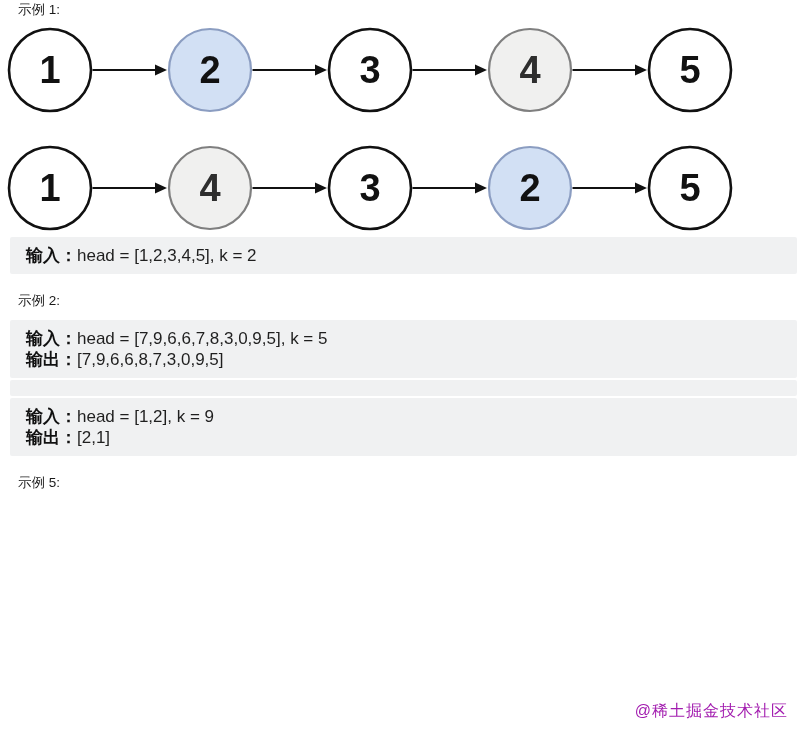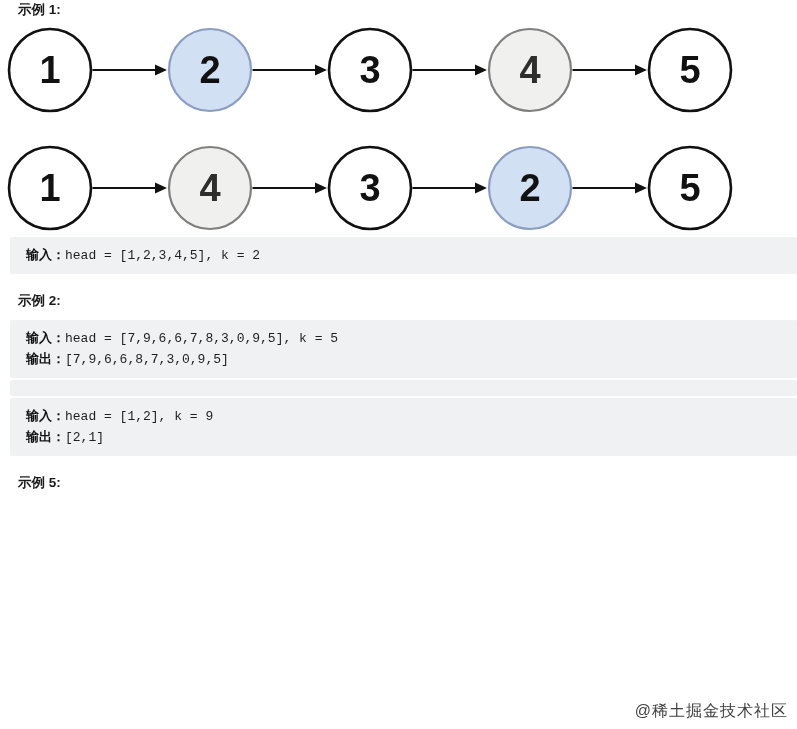--- a/index.html
+++ b/index.html
@@ -6,52 +6,52 @@
   #page{
     position:relative;
     width:797px;height:729px;
     overflow:hidden;
     background:#ffffff;
     font-family:"Liberation Sans","DejaVu Sans",sans-serif;
   }
   .example-title{
     margin:19px 0 11px 18px;
     font-size:13.5px;
-    font-weight:700;
+    font-weight:400;
     color:#1a1a1a;
     line-height:16px;
   }
   section.example:first-of-type .example-title{margin-top:2px;}
   .list-row{display:block;}
   .list-row.row-0{margin-top:-6px;}
   .list-row.row-1{margin-top:24px;}
   .code-block{
     margin:2px 0 0 10px;
     padding:8px 16px;
     background:#f0f1f2;
     border-radius:2px;
   }
   .code-line{
-    font-family:Liberation Mono, monospace;
-    font-size:13px;
+    font-family:Liberation Sans, sans-serif;
+    font-size:17px;
     line-height:21px;
     color:#1f1f1f;
     white-space:pre;
   }
   .io-label{font-weight:700;color:#111111;}
   .node-value{
     font-family:"Liberation Sans","DejaVu Sans",sans-serif;
     font-weight:700;
     font-size:38px;
   }
   .watermark{
     position:absolute;
     right:9px;bottom:7px;
     font-size:16px;
-    color:#404040;
+    color:#a21caf;
     letter-spacing:1px;
   }
 </style>
 </head>
 <body>
 
 <div id="page">
   <section class="example">
     <div class="example-title">示例 1:</div>
     <div class="diagram-slot">

